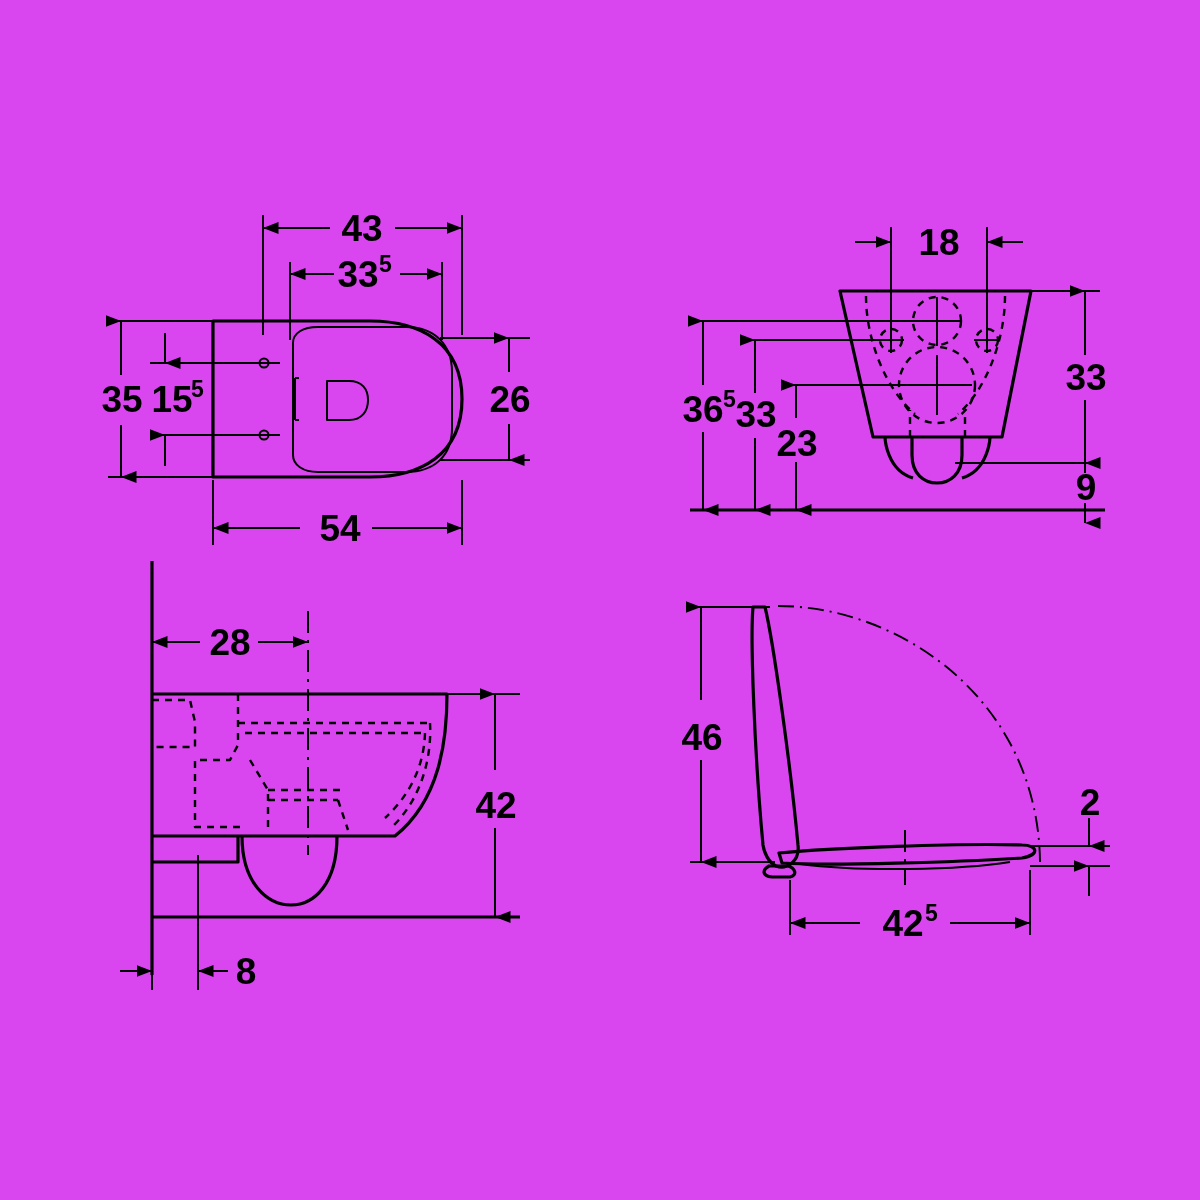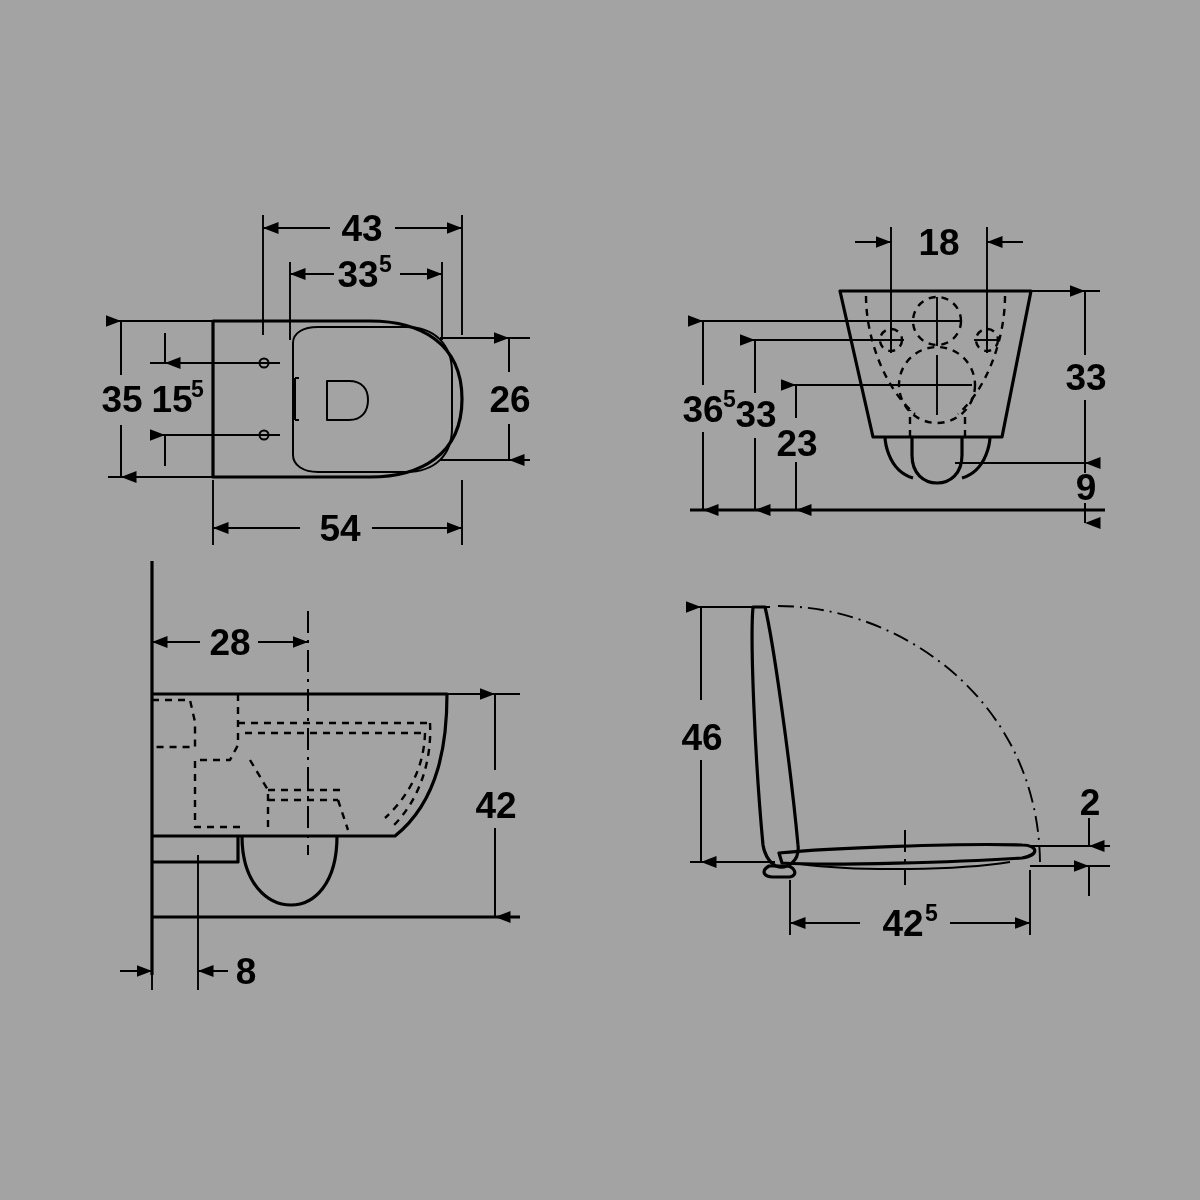--- a/index.html
+++ b/index.html
@@ -1,21 +1,21 @@
 <!DOCTYPE html>
 <html><head>
 <meta charset="utf-8">
 <style>
   html,body{margin:0;padding:0;background:#ffffff;}
   body{
     width:1200px;height:1200px;
     font-family:"Liberation Sans", sans-serif;
     overflow:hidden;
   }
-  #sheet{position:relative;width:1200px;height:1200px;background:#a3a3a3;}
+  #sheet{position:relative;width:1200px;height:1200px;background:#d946ef;}
   svg{display:block;}
   .ln{stroke:#000;fill:none;stroke-linecap:butt;stroke-linejoin:round;}
   .obj{stroke-width:3.2;}
   .obj-thin{stroke-width:2.0;}
   .ext{stroke-width:1.9;}
   .dimline{stroke-width:2.0;}
   .hidden-ln{stroke-width:2.4;stroke-dasharray:7 6;}
   .center-ln{stroke-width:2.0;stroke-dasharray:22 7 3 7;}
   .center-thin{stroke-width:1.9;stroke-dasharray:16 6 2 6;}
   .dimtext{

